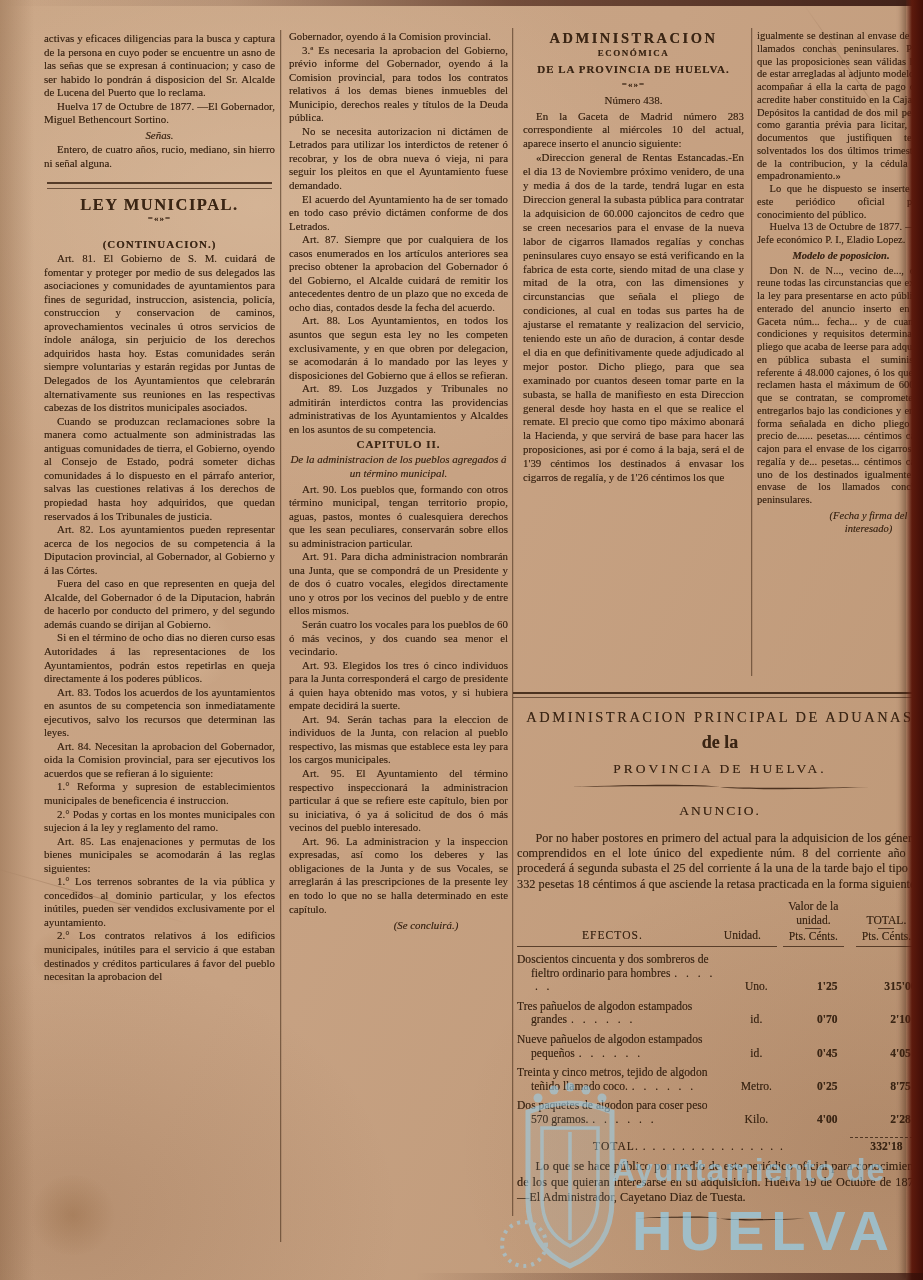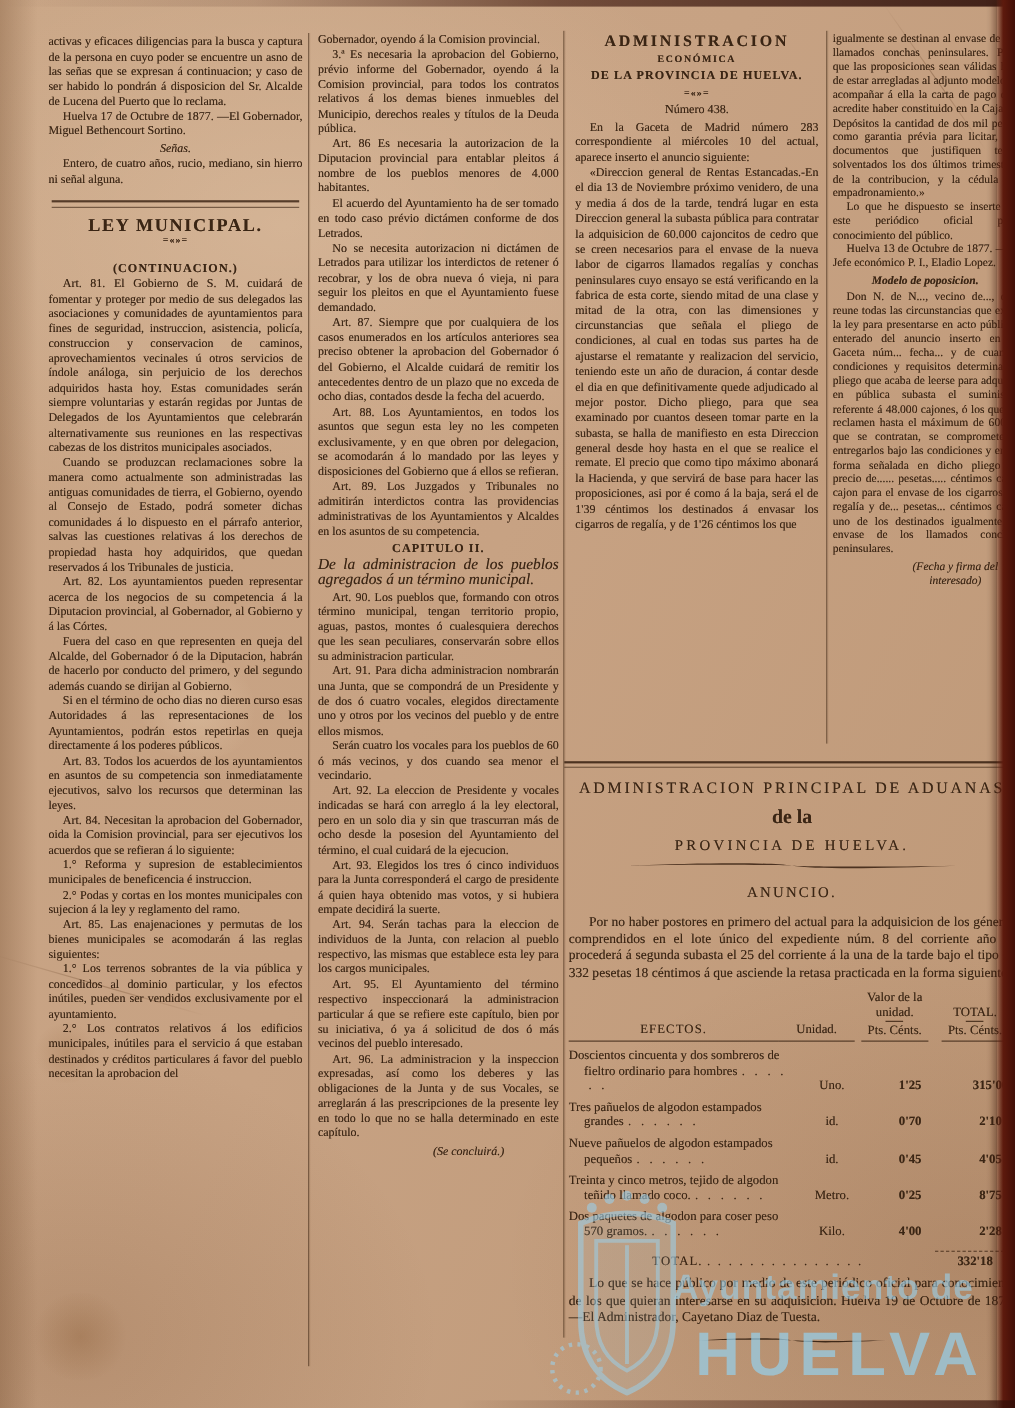--- a/index.html
+++ b/index.html
@@ -46,21 +46,21 @@
   .b-p{text-indent:1.2em;text-align:justify;}
   .b-pn{text-align:justify;}
   .b-h1{text-align:center;font-weight:700;font-size:16.5px;letter-spacing:1.5px;margin:7px 0 0;text-indent:0;}
   .b-h1b{text-align:center;font-weight:700;font-size:14.5px;letter-spacing:2.5px;margin:0;text-indent:0;}
   .b-h3{text-align:center;font-weight:700;font-size:9px;letter-spacing:1.5px;margin:1px 0 0;text-indent:0;}
   .b-h2{text-align:center;font-weight:700;font-size:11px;letter-spacing:1px;margin:2px 0 1px;text-indent:0;}
   .b-num{text-align:center;font-size:11px;margin:1px 0 2px;text-indent:0;}
   .b-orn{text-align:center;font-weight:700;font-size:9px;letter-spacing:1px;margin:0 0 2px;text-indent:0;}
   .b-itc{text-align:center;font-style:italic;font-weight:700;margin:3px 0 2px;text-indent:0;}
   .b-itc2{text-align:center;font-style:italic;margin:2px 0 1px;text-indent:0;}
-  .b-itj{font-style:italic;font-size:14px;line-height:13.8px;margin:1px 0 2px;text-indent:0;}
+  .b-itj{text-align:center;font-style:italic;font-size:11px;line-height:13.8px;margin:1px 0 2px;text-indent:0;}
   .b-itr{text-align:center;font-style:italic;padding-left:55px;margin-top:3px;text-indent:0;}
   .b-rule{height:4px;border-top:2.5px solid rgba(55,32,16,.8);border-bottom:1px solid rgba(55,32,16,.65);margin:12px 3px 9px;}
   .b-gap{height:8px;}
 
   
   .aduanas{position:absolute;left:517px;top:702px;width:406px;z-index:2;color:#3a2514;
            font-size:12.3px;line-height:15.4px;text-shadow:0 0 .6px rgba(58,37,20,.5);}
   .ad-t1{text-align:center;font-size:14.5px;letter-spacing:2.5px;margin-top:8px;}
   .ad-t2{text-align:center;font-weight:700;font-size:18px;margin-top:10px;}
   .ad-t3{text-align:center;font-size:13.5px;letter-spacing:3px;margin-top:10px;}
@@ -131,32 +131,30 @@
       <div class="blk b-p">Art. 84. Necesitan la aprobacion del Gobernador, oida la Comision provincial, para ser ejecutivos los acuerdos que se refieran á lo siguiente:</div>
       <div class="blk b-p">1.° Reforma y supresion de establecimientos municipales de beneficencia é instruccion.</div>
       <div class="blk b-p">2.° Podas y cortas en los montes municipales con sujecion á la ley y reglamento del ramo.</div>
       <div class="blk b-p">Art. 85. Las enajenaciones y permutas de los bienes municipales se acomodarán á las reglas siguientes:</div>
       <div class="blk b-p">1.° Los terrenos sobrantes de la via pública y concedidos al dominio particular, y los efectos inútiles, pueden ser vendidos exclusivamente por el ayuntamiento.</div>
       <div class="blk b-p">2.° Los contratos relativos á los edificios municipales, inútiles para el servicio á que estaban destinados y créditos particulares á favor del pueblo necesitan la aprobacion del</div>
     </div>
   <div class="col col2">
       <div class="blk b-pn">Gobernador, oyendo á la Comision provincial.</div>
       <div class="blk b-p">3.ª Es necesaria la aprobacion del Gobierno, prévio informe del Gobernador, oyendo á la Comision provincial, para todos los contratos relativos á los demas bienes inmuebles del Municipio, derechos reales y títulos de la Deuda pública.</div>
-      <div class="blk b-p">Art. 86 Es necesaria la autorizacion de la Diputacion provincial para entablar pleitos á nombre de los pueblos menores de 4.000 habitantes.</div>
+      <div class="blk b-p">No se necesita autorizacion ni dictámen de Letrados para utilizar los interdictos de retener ó recobrar, y los de obra nueva ó vieja, ni para seguir los pleitos en que el Ayuntamiento fuese demandado.</div>
       <div class="blk b-p">El acuerdo del Ayuntamiento ha de ser tomado en todo caso prévio dictámen conforme de dos Letrados.</div>
-      <div class="blk b-p">No se necesita autorizacion ni dictámen de Letrados para utilizar los interdictos de retener ó recobrar, y los de obra nueva ó vieja, ni para seguir los pleitos en que el Ayuntamiento fuese demandado.</div>
       <div class="blk b-p">Art. 87. Siempre que por cualquiera de los casos enumerados en los artículos anteriores sea preciso obtener la aprobacion del Gobernador ó del Gobierno, el Alcalde cuidará de remitir los antecedentes dentro de un plazo que no exceda de ocho dias, contados desde la fecha del acuerdo.</div>
       <div class="blk b-p">Art. 88. Los Ayuntamientos, en todos los asuntos que segun esta ley no les competen exclusivamente, y en que obren por delegacion, se acomodarán á lo mandado por las leyes y disposiciones del Gobierno que á ellos se refieran.</div>
       <div class="blk b-p">Art. 89. Los Juzgados y Tribunales no admitirán interdictos contra las providencias administrativas de los Ayuntamientos y Alcaldes en los asuntos de su competencia.</div>
       <div class="blk b-h2">CAPITULO II.</div>
       <div class="blk b-itj">De la administracion de los pueblos agregados á un término municipal.</div>
       <div class="blk b-p">Art. 90. Los pueblos que, formando con otros término municipal, tengan territorio propio, aguas, pastos, montes ó cualesquiera derechos que les sean peculiares, conservarán sobre ellos su administracion particular.</div>
       <div class="blk b-p">Art. 91. Para dicha administracion nombrarán una Junta, que se compondrá de un Presidente y de dos ó cuatro vocales, elegidos directamente uno y otros por los vecinos del pueblo y de entre ellos mismos.</div>
       <div class="blk b-p">Serán cuatro los vocales para los pueblos de 60 ó más vecinos, y dos cuando sea menor el vecindario.</div>
-      <div class="blk b-p">Art. 92. La eleccion de Presidente y vocales indicadas se hará con arreglo á la ley electoral, pero en un solo dia y sin que trascurran más de ocho desde la posesion del Ayuntamiento del término, el cual cuidará de la ejecucion.</div>
       <div class="blk b-p">Art. 93. Elegidos los tres ó cinco individuos para la Junta corresponderá el cargo de presidente á quien haya obtenido mas votos, y si hubiera empate decidirá la suerte.</div>
       <div class="blk b-p">Art. 94. Serán tachas para la eleccion de individuos de la Junta, con relacion al pueblo respectivo, las mismas que establece esta ley para los cargos municipales.</div>
       <div class="blk b-p">Art. 95. El Ayuntamiento del término respectivo inspeccionará la administracion particular á que se refiere este capítulo, bien por su iniciativa, ó ya á solicitud de dos ó más vecinos del pueblo interesado.</div>
       <div class="blk b-p">Art. 96. La administracion y la inspeccion expresadas, así como los deberes y las obligaciones de la Junta y de sus Vocales, se arreglarán á las prescripciones de la presente ley en todo lo que no se halla determinado en este capítulo.</div>
       <div class="blk b-itr">(Se concluirá.)</div>
     </div>
   <div class="col col3">
       <div class="blk b-h1b">ADMINISTRACION</div>
       <div class="blk b-h3">ECONÓMICA</div>
       <div class="blk b-h2">DE LA PROVINCIA DE HUELVA.</div>

